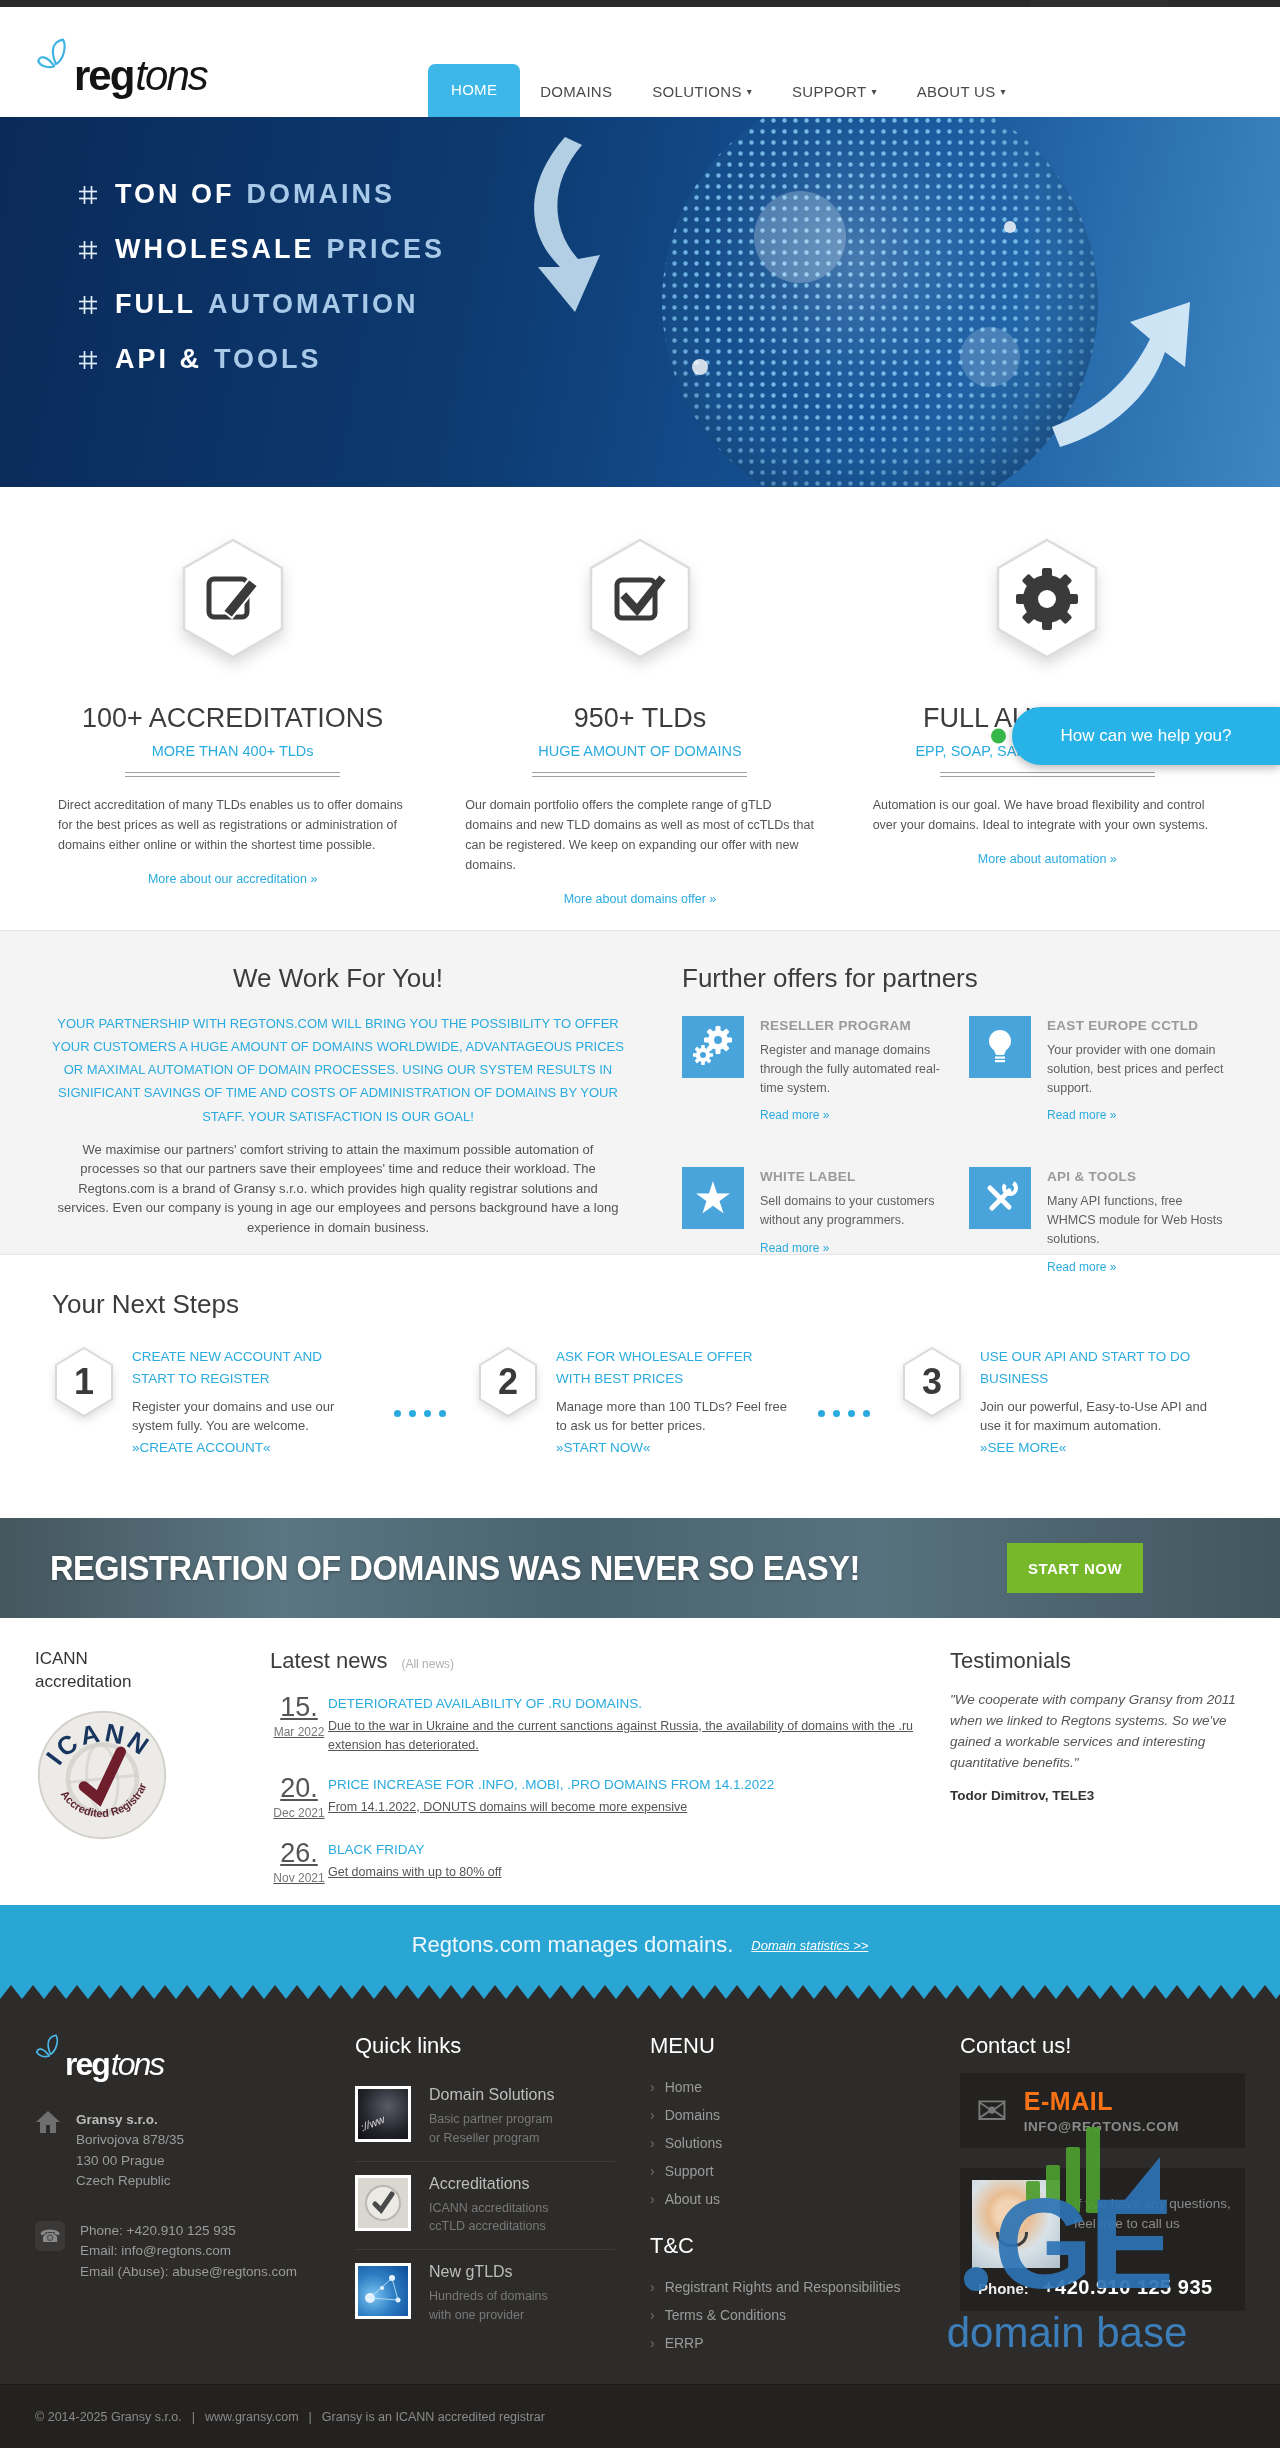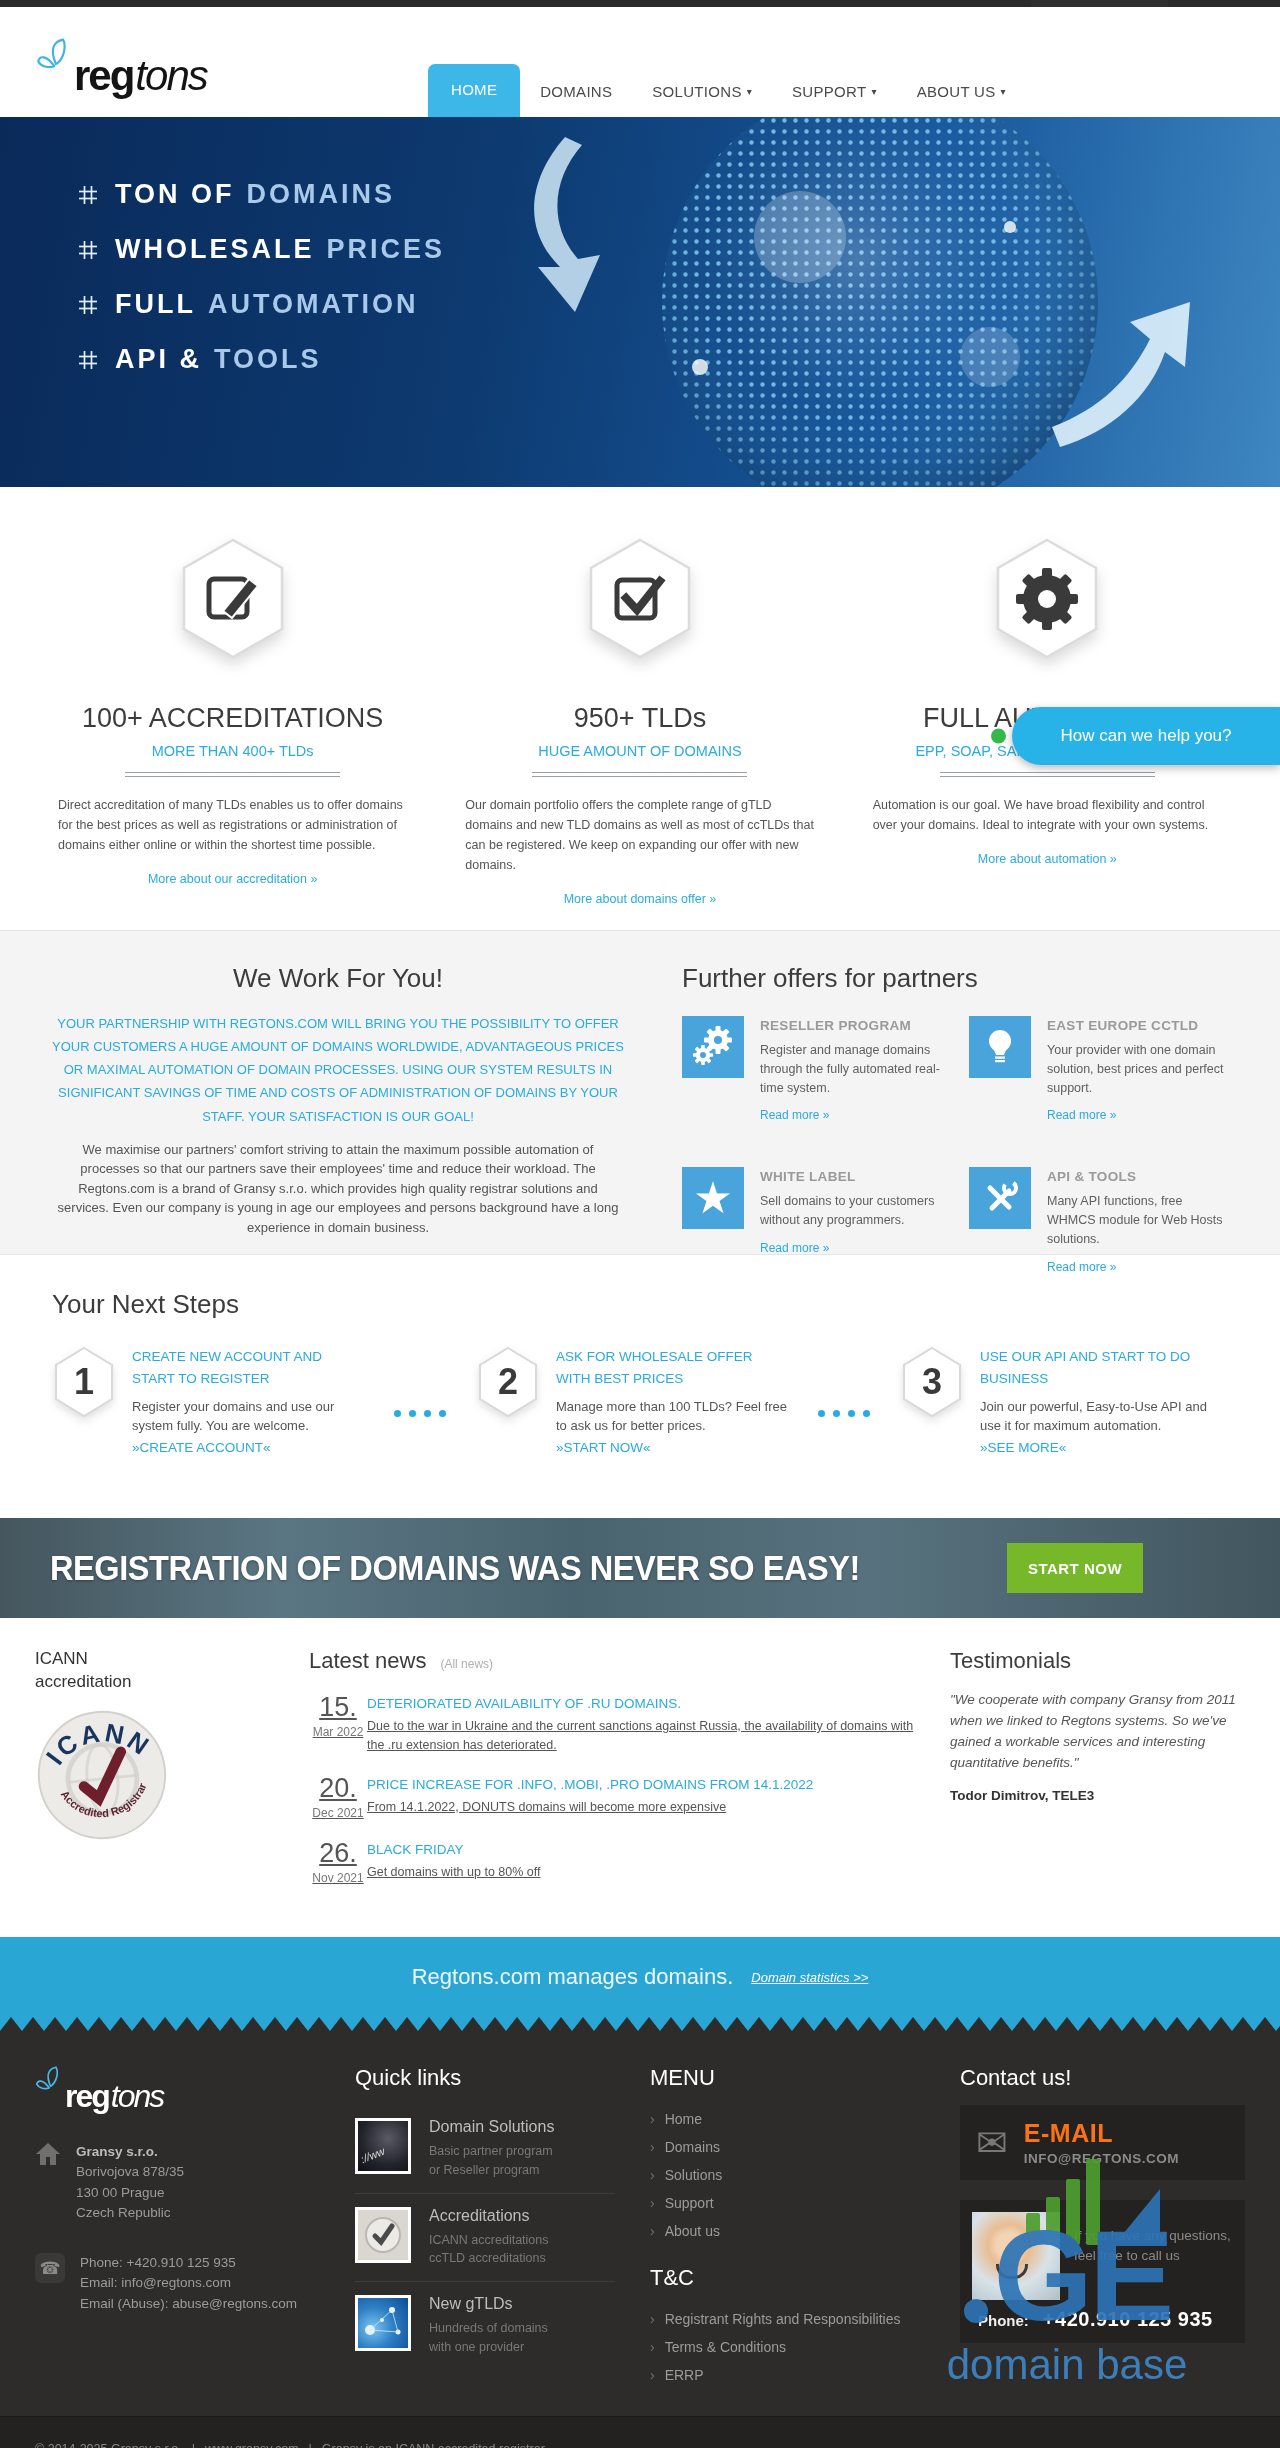--- a/index.html
+++ b/index.html
@@ -64,24 +64,24 @@
   .step-title{color:#2aabdf;font-size:13.5px;font-weight:400;line-height:1.65;}
   .step-body{font-size:13px;color:#555;line-height:1.5;margin:6px 0 2px;}
   .step-link{color:#2aabdf;font-size:13.5px;display:inline-block;margin-top:2px;}
   .dots{display:flex;gap:8px;margin:64px 30px 0;flex:none;}
   .dots i{width:7px;height:7px;border-radius:50%;background:#29abe2;}
   
   .banner{height:100px;display:flex;align-items:center;padding:0 0 0 50px;box-sizing:border-box;position:relative;background:linear-gradient(90deg,#45565e 0%,#5a7682 22%,#4a646f 45%,#57727e 68%,#42565f 100%);}
   .banner h2{margin:0;color:#fff;font-size:35px;font-weight:700;letter-spacing:-.5px;transform:scaleX(.93);transform-origin:left center;white-space:nowrap;text-shadow:0 1px 3px rgba(0,0,0,.35);}
   .start-btn{margin-left:auto;margin-right:137px;width:136px;height:50px;background:#76b82a;color:#fff;font-size:15px;font-weight:700;display:flex;align-items:center;justify-content:center;letter-spacing:.5px;}
   
-  .news{height:319px;box-sizing:border-box;display:flex;padding:30px 35px 0;}
+  .news{height:287px;box-sizing:border-box;display:flex;padding:30px 35px 0;}
   .icann-col{width:235px;flex:none;}
   .icann-col h3{font-size:17px;font-weight:400;color:#333;line-height:1.35;margin:0 0 14px;}
-  .news-col{flex:1;padding-right:26px;margin-left:39px;}
+  .news-col{flex:1;padding-right:26px;}
   .news-head{display:flex;align-items:baseline;gap:14px;margin-bottom:4px;}
   .news-head h3{font-size:22px;font-weight:400;color:#3c3c3c;margin:0;}
   .news-head .allnews{font-size:12px;color:#b0b0b0;}
   .news-item{display:flex;margin-top:20px;text-decoration:underline;}
   .news-date{width:58px;flex:none;text-align:center;}
   .news-day{font-size:27px;color:#555;line-height:1;font-weight:400;}
   .news-my{font-size:12px;color:#777;margin-top:4px;}
   .news-title{color:#2aabdf;font-size:13.5px;display:inline-block;}
   .news-body{font-size:12.5px;color:#555;line-height:1.5;margin-top:5px;}
   .testi-col{width:295px;flex:none;}

